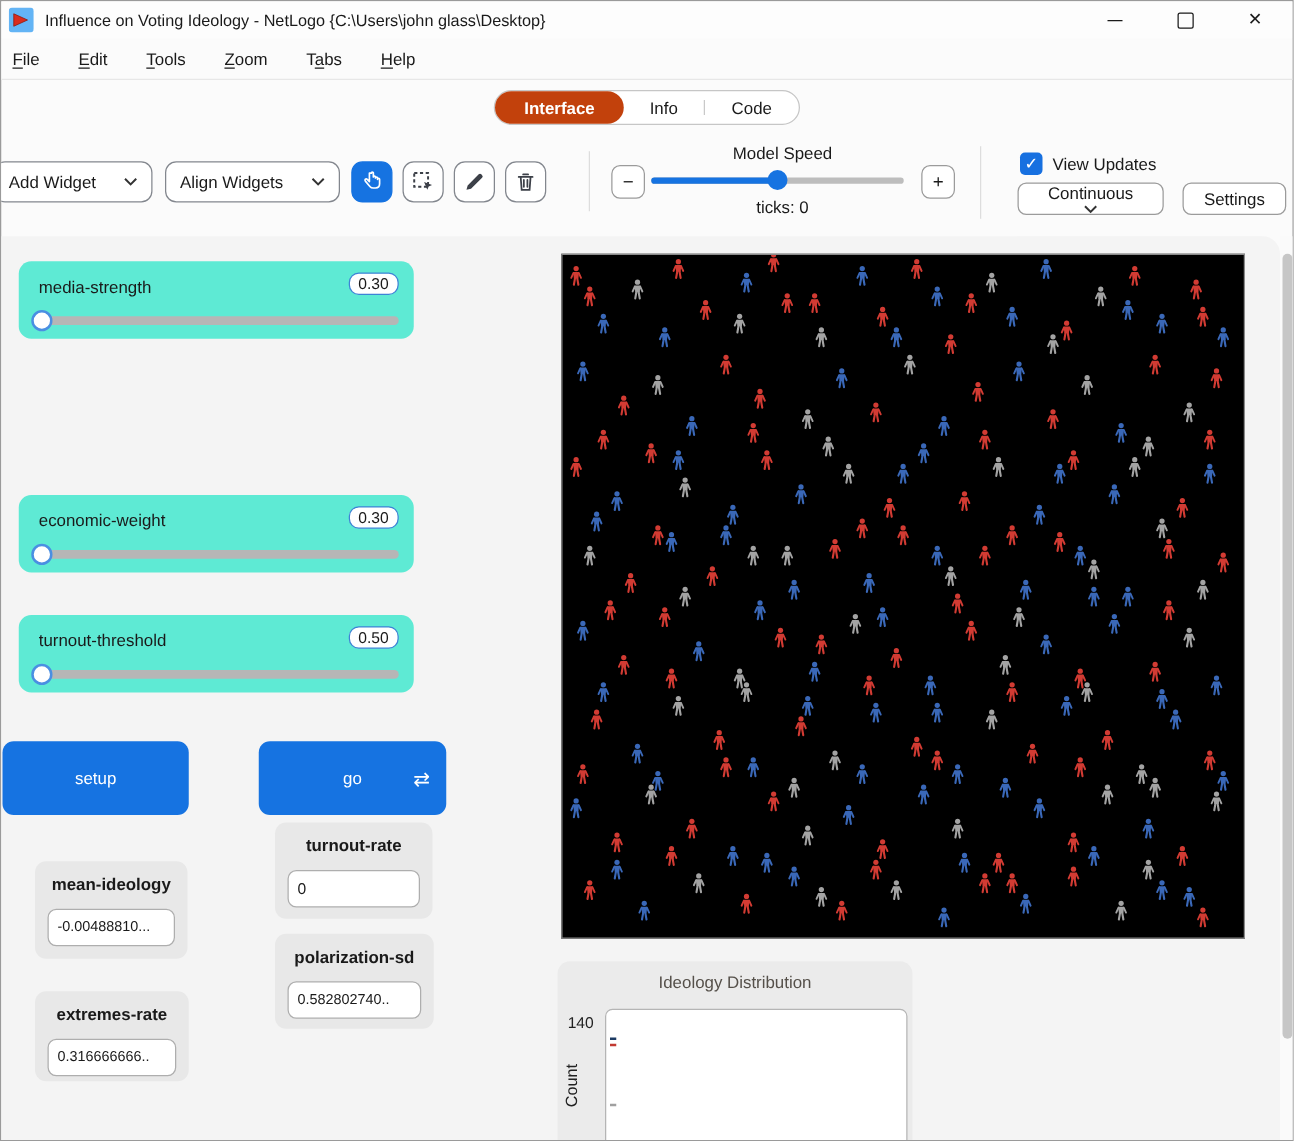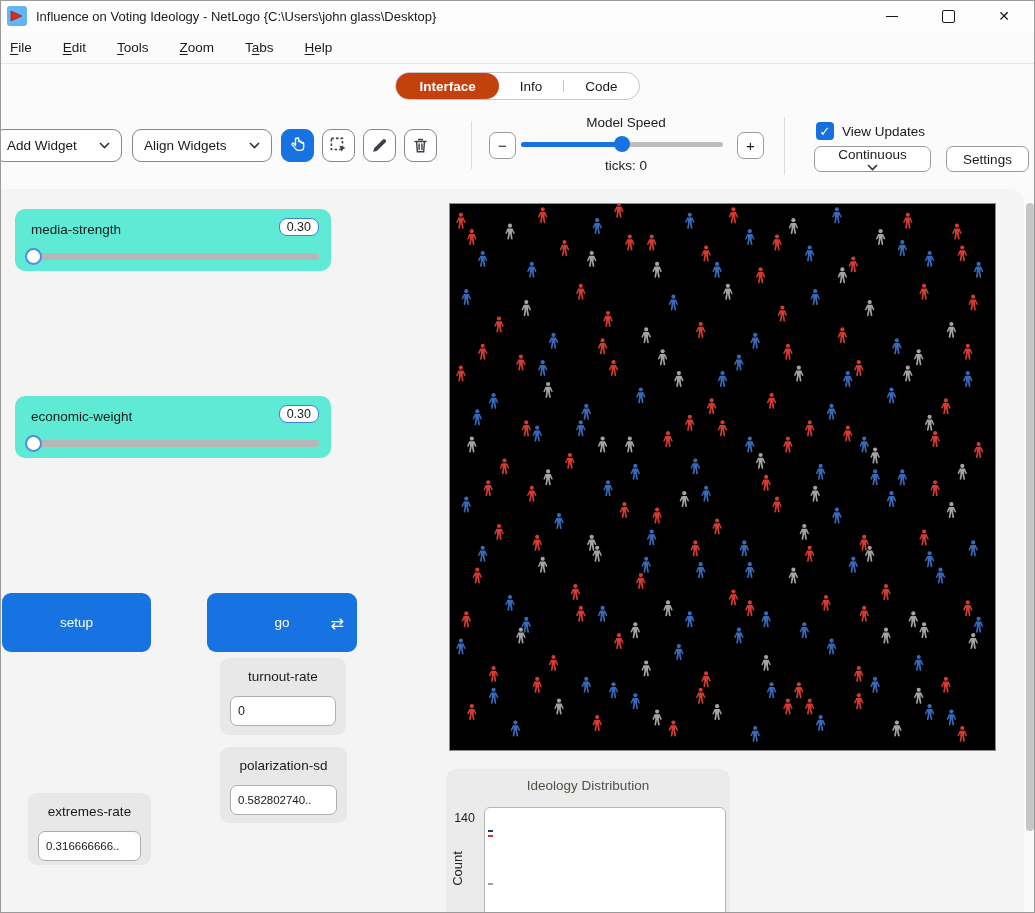--- a/index.html
+++ b/index.html
@@ -57,21 +57,21 @@
            padding:1px 7px;font-size:12.5px;}
   .s-track{position:absolute;left:12px;right:12px;top:44px;height:7px;background:#b6b6b6;border-radius:4px;}
   .s-thumb{position:absolute;left:-2px;top:-5px;width:17px;height:17px;background:#fff;border:2px solid #4a8fe2;
            border-radius:50%;box-sizing:border-box;}
   
   .nl-btn{position:absolute;top:404px;height:59px;background:#1673e1;border-radius:9px;color:#fff;font-size:13.5px;
           display:flex;align-items:center;justify-content:center;}
   .go-loop{position:absolute;right:13px;top:50%;transform:translateY(-50%);font-size:16px;font-family:"DejaVu Sans",sans-serif;}
   
   .monitor{position:absolute;background:#e8e8e8;border-radius:9px;}
-  .m-label{position:absolute;left:0;right:0;top:11px;text-align:center;font-size:13.5px;}
+  .m-label{position:absolute;left:0;right:0;top:11px;text-align:center;font-size:13.5px;font-weight:bold;}
   .m-value{position:absolute;left:10px;right:10px;top:38px;height:30px;background:#fff;border:1px solid #aeaeae;
            border-radius:7px;box-sizing:border-box;display:flex;align-items:center;padding-left:7px;font-size:11.5px;}
   
   .world{position:absolute;left:448px;top:14px;width:545px;height:546px;background:#000;border:1px solid #8a8a8a;}
   .world svg{display:block;width:545px;height:546px;}
   
   .plot{position:absolute;left:445px;top:580px;width:284px;height:170px;background:#ebebeb;border-radius:10px;}
   .plot-title{position:absolute;left:0;right:0;top:9px;text-align:center;font-size:13.5px;color:#55504a;}
   .plot-ytick{position:absolute;left:3px;top:42px;width:26px;text-align:right;font-size:12.5px;color:#222;}
   .plot-ylabel{position:absolute;left:-14px;top:92px;width:50px;text-align:center;font-size:13px;color:#222;
@@ -201,29 +201,40 @@
           <div class="s-thumb"></div>
         </div>
     </div>
     <div class="slider" style="top:207px;">
       <span class="s-label">economic-weight</span>
       <span class="s-badge">0.30</span>
       <div class="s-track">
           <div class="s-thumb"></div>
         </div>
     </div>
+    <div class="slider" style="top:303px;">
+      <span class="s-label">turnout-threshold</span>
+      <span class="s-badge">0.50</span>
+      <div class="s-track">
+          <div class="s-thumb"></div>
+        </div>
+    </div>
 
     <div class="nl-btn" style="left:1px;width:149px;">
       <span>setup</span>
     </div>
     <div class="nl-btn" style="left:206px;width:150px;">
       <span>go</span>
       <span class="go-loop">⇄</span>
     </div>
 
+    <div class="monitor" style="left:27px;top:500px;width:122px;height:78px;">
+      <div class="m-label">mean-ideology</div>
+      <div class="m-value">-0.00488810...</div>
+    </div>
     <div class="monitor" style="left:219px;top:469px;width:126px;height:77px;">
       <div class="m-label">turnout-rate</div>
       <div class="m-value" style="font-size:12.5px;">0</div>
     </div>
     <div class="monitor" style="left:27px;top:604px;width:123px;height:72px;">
       <div class="m-label">extremes-rate</div>
       <div class="m-value">0.316666666..</div>
     </div>
     <div class="monitor" style="left:219px;top:558px;width:127px;height:76px;">
       <div class="m-label">polarization-sd</div>

